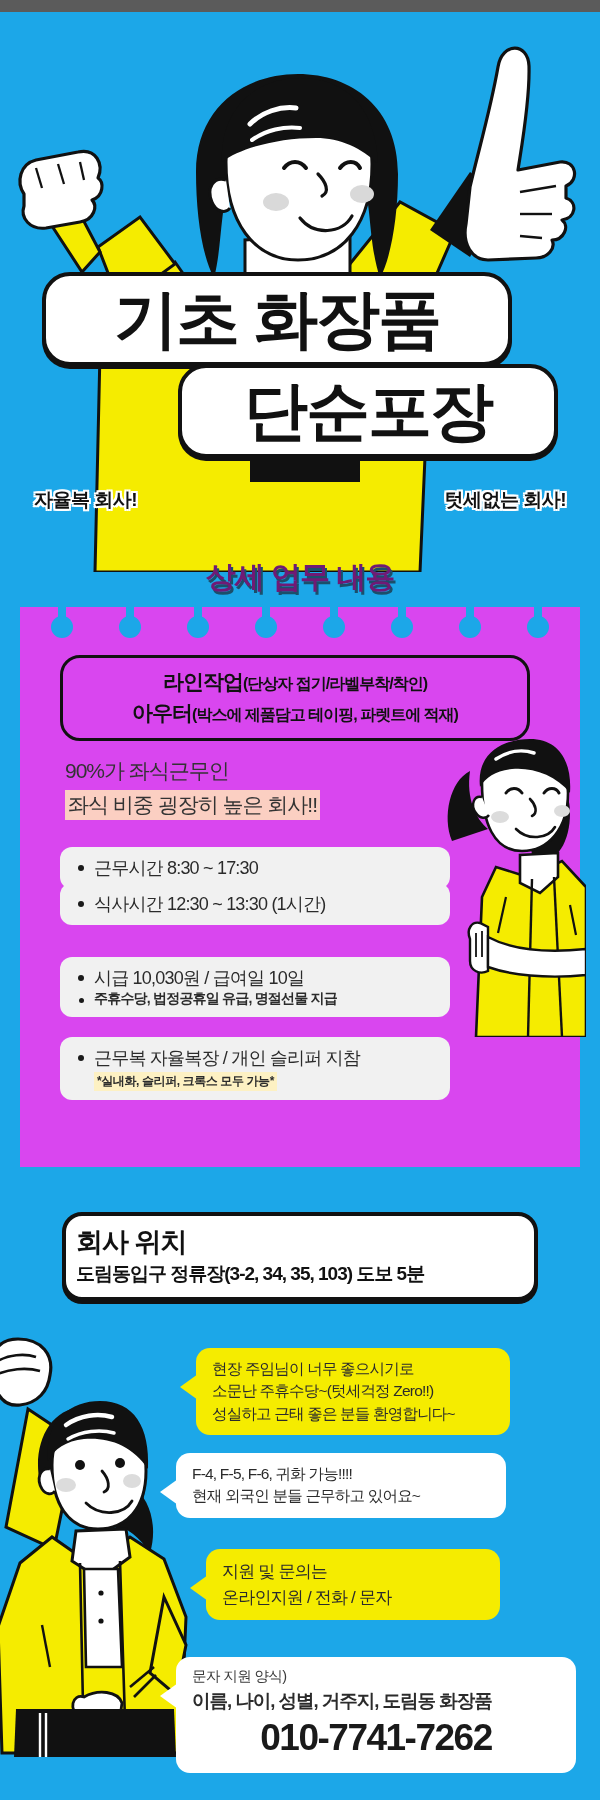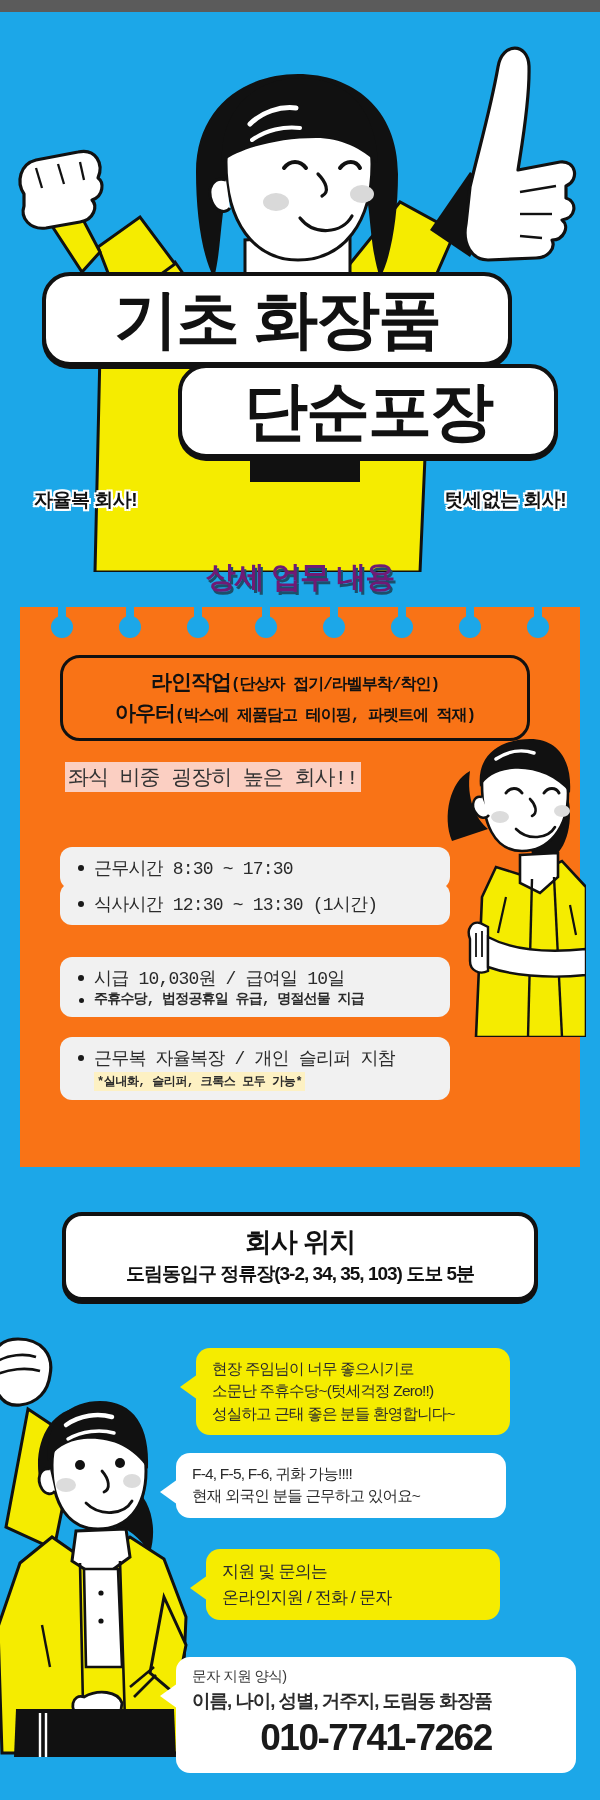--- a/index.html
+++ b/index.html
@@ -73,22 +73,21 @@
     font-size:30px; font-weight:bold;
     letter-spacing:-1px;
     text-shadow:2px 3px 0 #1b4f6b;
   }
   #duties-head { top:545px; }
 
   
   #duties-panel {
     position:absolute; left:20px; top:595px;
     width:560px; height:560px;
-    background:#f97316;
-    font-family:Liberation Mono, monospace;
+    background:#d946ef;
   }
   .punch-row { position:absolute; left:0; top:0; width:560px; height:30px; }
   .punch {
     position:absolute; top:-2px;
     width:8px; height:16px; background:#1ca7e8;
   }
   .punch::after {
     content:""; position:absolute; left:-7px; top:11px;
     width:22px; height:22px; border-radius:50%; background:#1ca7e8;
   }
@@ -135,21 +134,21 @@
   #pill-3 { top:350px; }
   #pill-4 { top:430px; }
 
   .duty-art { position:absolute; right:-6px; top:130px; width:150px; height:300px; }
   .duty-art svg { display:block; }
 
   
   #location-box {
     position:absolute; left:62px; top:1200px; width:476px;
     background:#ffffff; border:4px solid #111111; border-radius:20px;
-    padding:8px 10px 10px 10px; text-align:center;
+    padding:8px 10px 10px 10px; 
     box-shadow:0 3px 0 #111111;
   }
   #location-title {
     font-size:27px; font-weight:bold; color:#111111; letter-spacing:-1px;
   }
   #location-sub {
     font-size:19px; font-weight:bold; color:#111111;
     letter-spacing:-1px; margin-top:1px; white-space:nowrap;
   }
 
@@ -297,20 +296,21 @@
     <div class="duty-box">
       <div class="duty-line">
         <span class="big">라인작업</span><span class="small">(단상자 접기/라벨부착/착인)</span>
       </div>
       <div class="duty-line">
         <span class="big">아우터</span><span class="small">(박스에 제품담고 테이핑, 파렛트에 적재)</span>
       </div>
     </div>
 
     <div class="pct-block">
+      <div class="pct-1">90%가 좌식근무인</div>
       <div><span class="pct-2">좌식 비중 굉장히 높은 회사!!</span></div>
     </div>
 
     <div class="bullet-pill" id="pill-1">
       <div class="bullet-row">
         <span class="bullet-dot"></span>
         <span class="bullet-text">근무시간  8:30 ~ 17:30</span>
       </div>
     </div>
 

